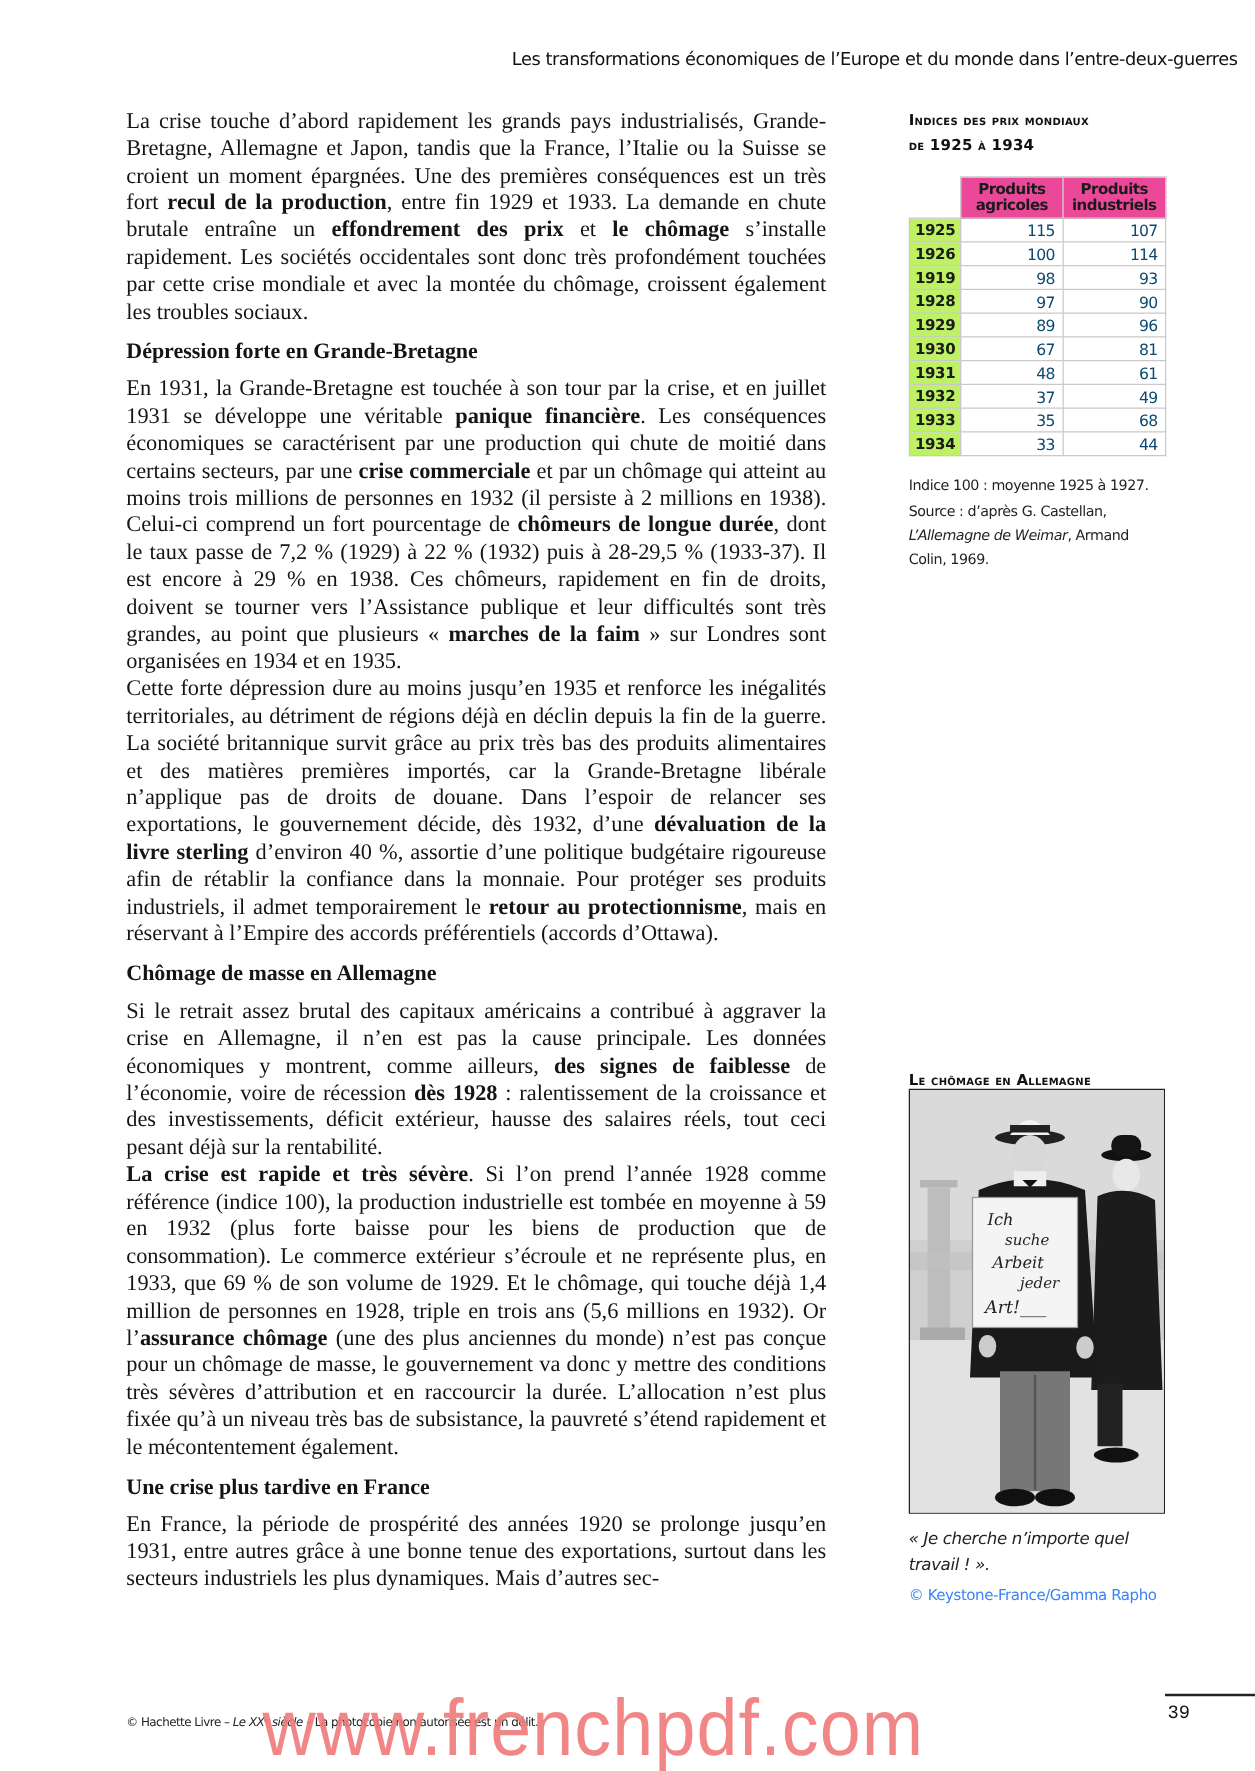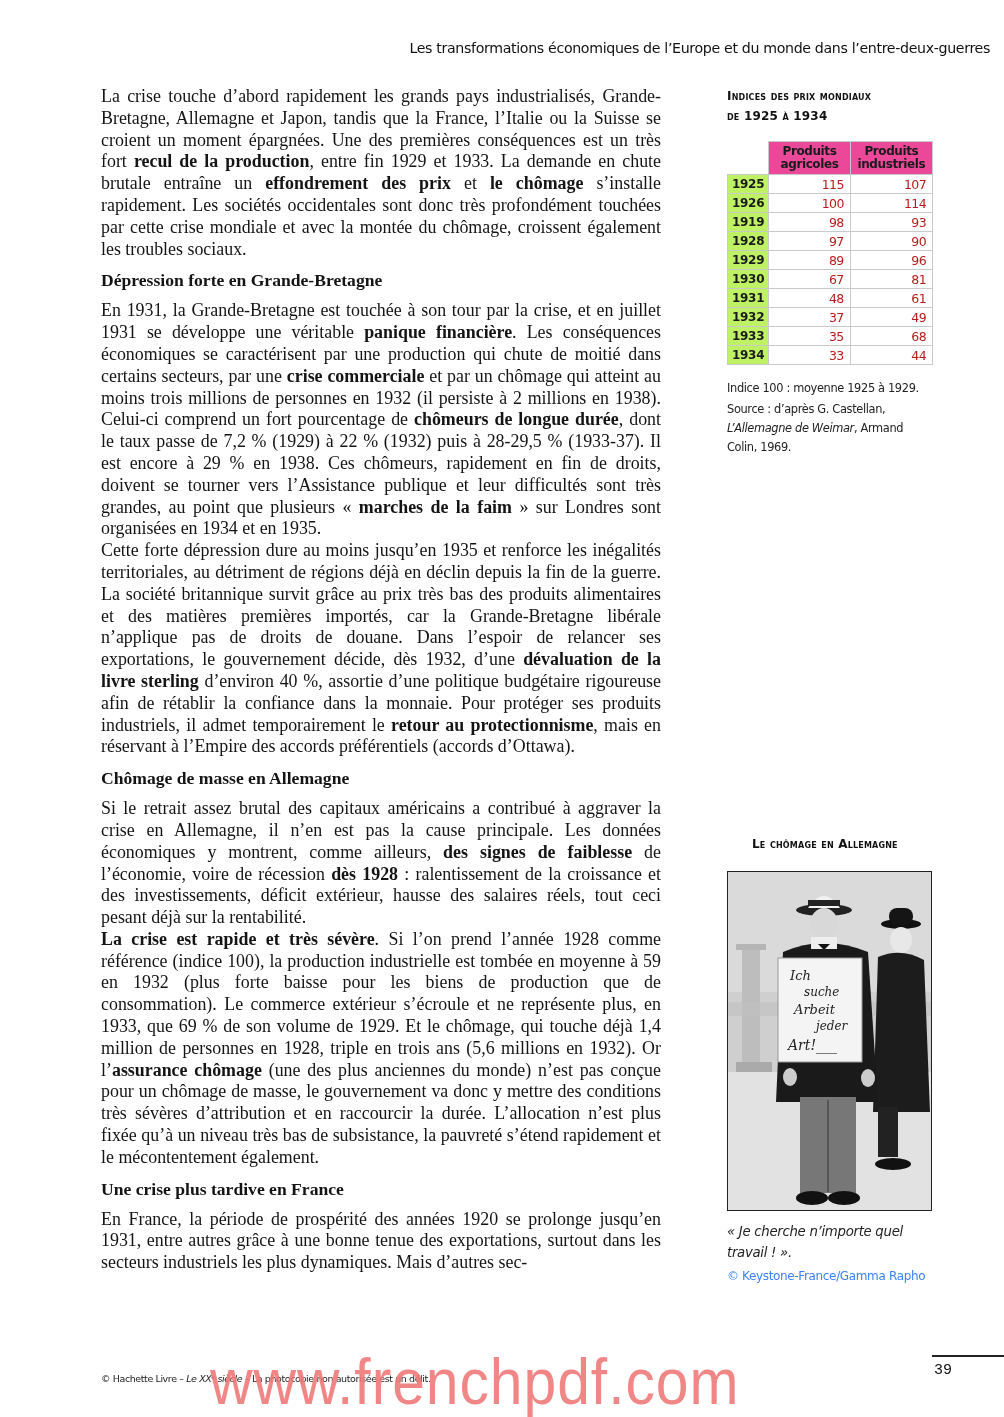--- a/index.html
+++ b/index.html
@@ -28,21 +28,21 @@
   table.prices th, table.prices td { border: 1.5px solid #c9c9c9; }
   table.prices th.corner { background: #fff; border: none; border-bottom: 1.5px solid #c9c9c9; border-right: 1.5px solid #c9c9c9; width: 38px; }
   table.prices th.colhead {
     background: #ec4899; font-weight: bold; font-size: 12px; line-height: 13px;
     padding: 3px 2px; width: 78px; letter-spacing: -0.4px; text-align: center; vertical-align: bottom;
   }
   table.prices th.rowhead {
     background: #bef264; font-weight: bold; font-size: 12px; text-align: left;
     padding: 0 4px; height: 18px; letter-spacing: -0.3px;
   }
-  table.prices td { text-align: right; padding: 0 6px; height: 18px; font-size: 12.5px; letter-spacing: -0.6px; color: #b91c1c; margin-top: 34px; }
+  table.prices td { text-align: right; padding: 0 6px; height: 18px; font-size: 12.5px; letter-spacing: -0.6px; color: #0c4a6e; margin-top: 34px; }
   .note { font-size: 11.4px; line-height: 19px; color: #222; letter-spacing: -0.35px; }
   .photo {
     position: absolute; left: 727px; top: 871px; width: 205px; height: 340px;
     border: 1.5px solid #222; box-sizing: border-box; overflow: hidden;
     background: linear-gradient(180deg, #d6d6d6 0%, #b8b8b8 40%, #cfcfcf 70%, #e4e4e4 100%);
   }
   .caption-quote { font-size: 13.3px; font-style: italic; line-height: 21px; color: #222; letter-spacing: -0.3px; }
   .caption-credit { font-size: 12px; line-height: 22px; color: #3b82f6; letter-spacing: -0.35px; }
   .footer-credit {
     position: absolute; left: 101px; top: 1373px; font-family: "DejaVu Sans", sans-serif;
@@ -137,29 +137,29 @@
           <td>68</td>
         </tr>
         <tr>
           <th class="rowhead">1934</th>
           <td>33</td>
           <td>44</td>
         </tr>
       </tbody>
   </table>
   <div style="margin-top:14px;">
-    <div class="note">Indice 100 : moyenne 1925 à 1929.</div>
+    <div class="note">Indice 100 : moyenne 1925 à 1927.</div>
     <div class="note" style="margin-top:2px;">
       <span>Source : d’après G. Castellan,</span><br>
       <i>L’Allemagne de Weimar</i><span>, Armand Colin, 1969.</span>
     </div>
   </div>
 </div>
 
-<div class="side" style="top:834px;margin-left:25px;">
+<div class="side" style="top:854px;">
   <div class="side-title">Le chômage en Allemagne</div>
 </div>
 
 <div class="photo">
   <svg width="205" height="340" viewBox="0 0 205 340">
     <rect x="0" y="0" width="205" height="340" fill="#cfcfcf"></rect>
     <rect x="0" y="0" width="205" height="120" fill="#dadada"></rect>
 
     <rect x="8" y="72" width="30" height="6" fill="#b5b5b5"></rect>
     <rect x="14" y="78" width="18" height="120" fill="#bdbdbd"></rect>

